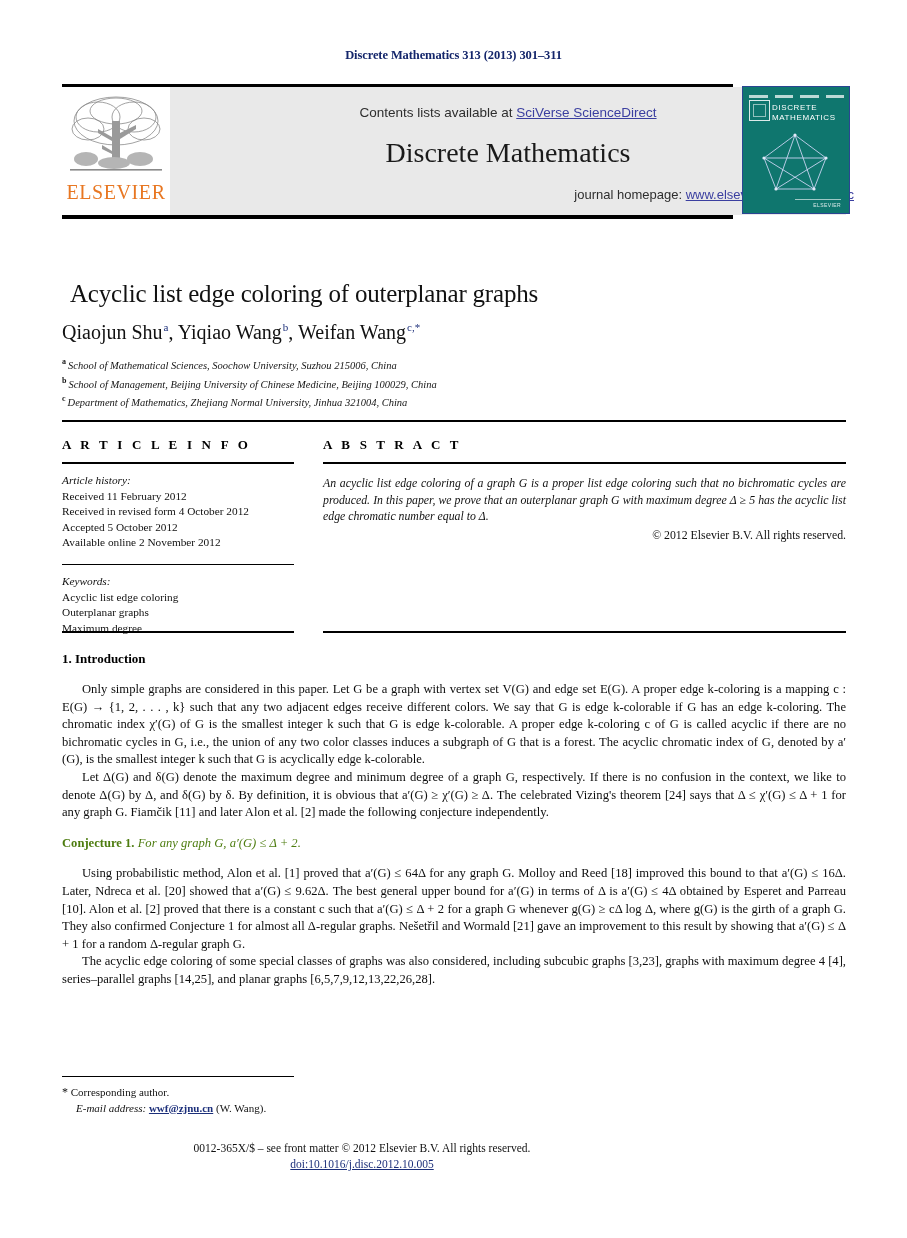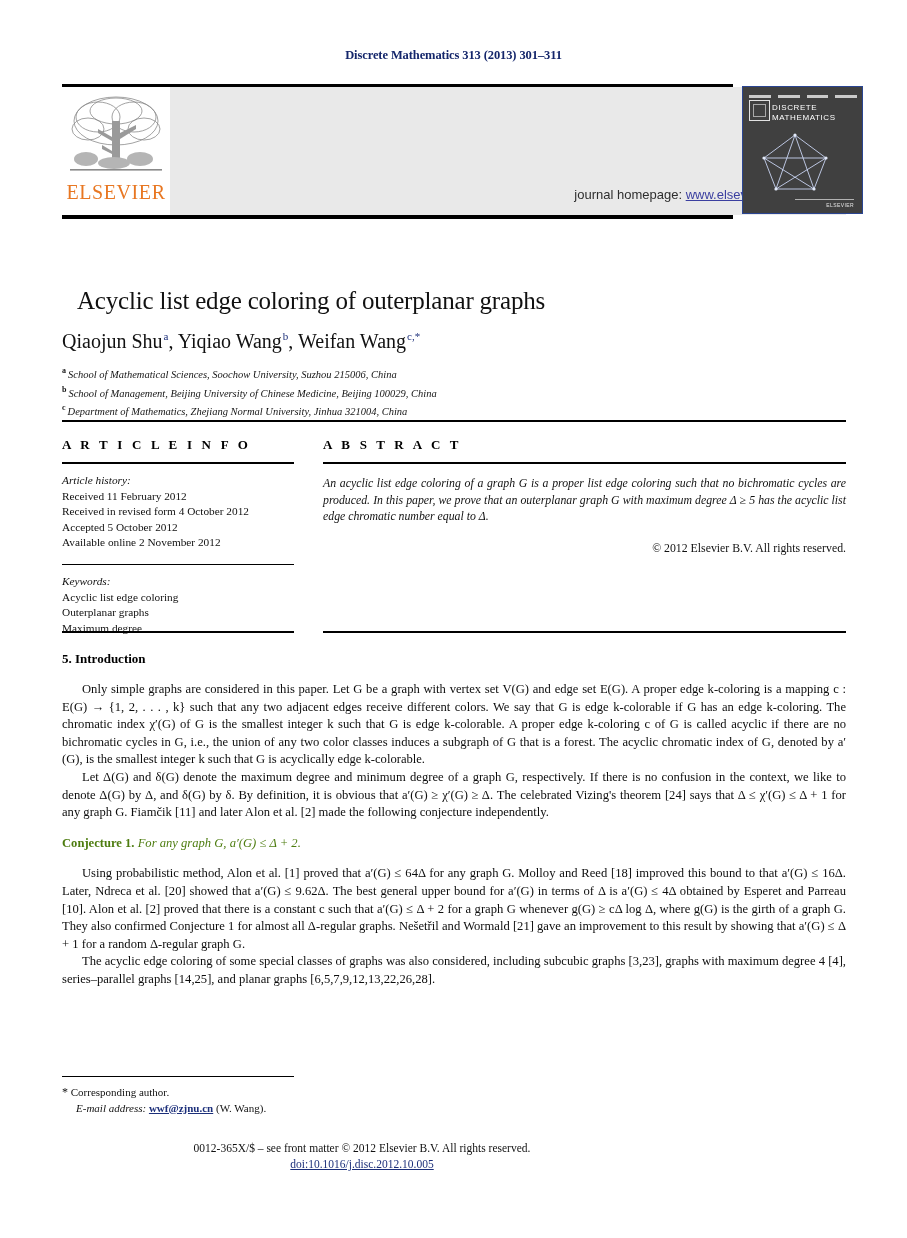--- a/index.html
+++ b/index.html
@@ -114,23 +114,23 @@
 
   .cover-cell {
     position: absolute;
     right: 0;
     top: 2px;
     width: 104px;
     height: 128px;
     background: #ffffff;
   }
   .cover-img {
-    width: 121px;
+    width: 108px;
     height: 128px;
-    background: #404040;
+    background: #0f766e;
     border: 1px solid #2a4592;
     box-sizing: border-box;
     position: relative;
     overflow: hidden;
   }
   .cover-topbar {
     position: absolute;
     left: 6px;
     top: 5px;
     right: 5px;
@@ -204,21 +204,21 @@
     position: absolute;
     left: 62px;
     top: 272px;
     width: 784px;
   }
   .paper-title {
     font-family: "Liberation Serif", serif;
     font-size: 25px;
     font-weight: normal;
     color: #111111;
-    margin: 15px;
+    margin: 8px;
     letter-spacing: -0.2px;
   }
   .authors {
     margin-top: 13px;
     font-family: "Liberation Serif", serif;
     font-size: 20px;
     color: #111111;
   }
   .authors sup {
     font-size: 11px;
@@ -295,21 +295,21 @@
   .abstract-text {
     margin-top: 11px;
     font-family: "Liberation Serif", serif;
     font-size: 11.8px;
     line-height: 16.5px;
     text-align: justify;
     color: #111;
     font-style: italic;
   }
   .copyright {
-    margin-top: 16px;
+    margin-top: 3px;
     text-align: right;
     font-family: "Liberation Serif", serif;
     font-size: 11.8px;
     color: #111;
   }
   .rule-info-bottom {
     position: absolute;
     left: 62px;
     top: 631px;
     width: 232px;
@@ -427,20 +427,24 @@
             <ellipse cx="18" cy="66" rx="12" ry="7"></ellipse>
             <ellipse cx="72" cy="66" rx="13" ry="7"></ellipse>
             <ellipse cx="46" cy="70" rx="16" ry="6"></ellipse>
           </g>
           <rect x="2" y="76" width="92" height="1.6" fill="#8a8a8a"></rect>
         </svg>
         <div class="elsevier-word">ELSEVIER</div>
       </div>
 
       <div class="banner-cell">
+        <div class="contents-line">
+          <span>Contents lists available at </span><a class="lnk" href="#">SciVerse ScienceDirect</a>
+        </div>
+        <div class="journal-title">Discrete Mathematics</div>
         <div class="homepage-line">
           <span>journal homepage: </span><a class="lnk" href="#">www.elsevier.com/locate/disc</a>
         </div>
       </div>
 
       <div class="cover-cell">
         <div class="cover-img">
           <div class="cover-topbar">
             <span class="tiny"></span>
               <span class="tiny"></span>
@@ -511,21 +515,21 @@
     <div class="sec-label">A B S T R A C T</div>
     <div class="hr-thin"></div>
     <div class="abstract-text">An acyclic list edge coloring of a graph G is a proper list edge coloring such that no bichromatic cycles are produced. In this paper, we prove that an outerplanar graph G with maximum degree Δ ≥ 5 has the acyclic list edge chromatic number equal to Δ.</div>
     <div class="copyright">© 2012 Elsevier B.V. All rights reserved.</div>
   </div>
 
   <div class="rule-info-bottom"></div>
   <div class="rule-abs-bottom"></div>
 
   <div class="body-col">
-    <h2 class="section-head">5. Introduction</h2>
+    <h2 class="section-head">1. Introduction</h2>
     <p class="para">Only simple graphs are considered in this paper. Let G be a graph with vertex set V(G) and edge set E(G). A proper edge k-coloring is a mapping c : E(G) → {1, 2, . . . , k} such that any two adjacent edges receive different colors. We say that G is edge k-colorable if G has an edge k-coloring. The chromatic index χ′(G) of G is the smallest integer k such that G is edge k-colorable. A proper edge k-coloring c of G is called acyclic if there are no bichromatic cycles in G, i.e., the union of any two color classes induces a subgraph of G that is a forest. The acyclic chromatic index of G, denoted by a′(G), is the smallest integer k such that G is acyclically edge k-colorable.</p>
     <p class="para">Let Δ(G) and δ(G) denote the maximum degree and minimum degree of a graph G, respectively. If there is no confusion in the context, we like to denote Δ(G) by Δ, and δ(G) by δ. By definition, it is obvious that a′(G) ≥ χ′(G) ≥ Δ. The celebrated Vizing's theorem [24] says that Δ ≤ χ′(G) ≤ Δ + 1 for any graph G. Fiamčik [11] and later Alon et al. [2] made the following conjecture independently.</p>
     <div class="conj">
       <b>Conjecture 1.</b>
       <i>For any graph G, a′(G) ≤ Δ + 2.</i>
     </div>
     <p class="para">Using probabilistic method, Alon et al. [1] proved that a′(G) ≤ 64Δ for any graph G. Molloy and Reed [18] improved this bound to that a′(G) ≤ 16Δ. Later, Ndreca et al. [20] showed that a′(G) ≤ 9.62Δ. The best general upper bound for a′(G) in terms of Δ is a′(G) ≤ 4Δ obtained by Esperet and Parreau [10]. Alon et al. [2] proved that there is a constant c such that a′(G) ≤ Δ + 2 for a graph G whenever g(G) ≥ cΔ log Δ, where g(G) is the girth of a graph G. They also confirmed Conjecture 1 for almost all Δ-regular graphs. Nešetřil and Wormald [21] gave an improvement to this result by showing that a′(G) ≤ Δ + 1 for a random Δ-regular graph G.</p>
     <p class="para">The acyclic edge coloring of some special classes of graphs was also considered, including subcubic graphs [3,23], graphs with maximum degree 4 [4], series–parallel graphs [14,25], and planar graphs [6,5,7,9,12,13,22,26,28].</p>
   </div>
 

